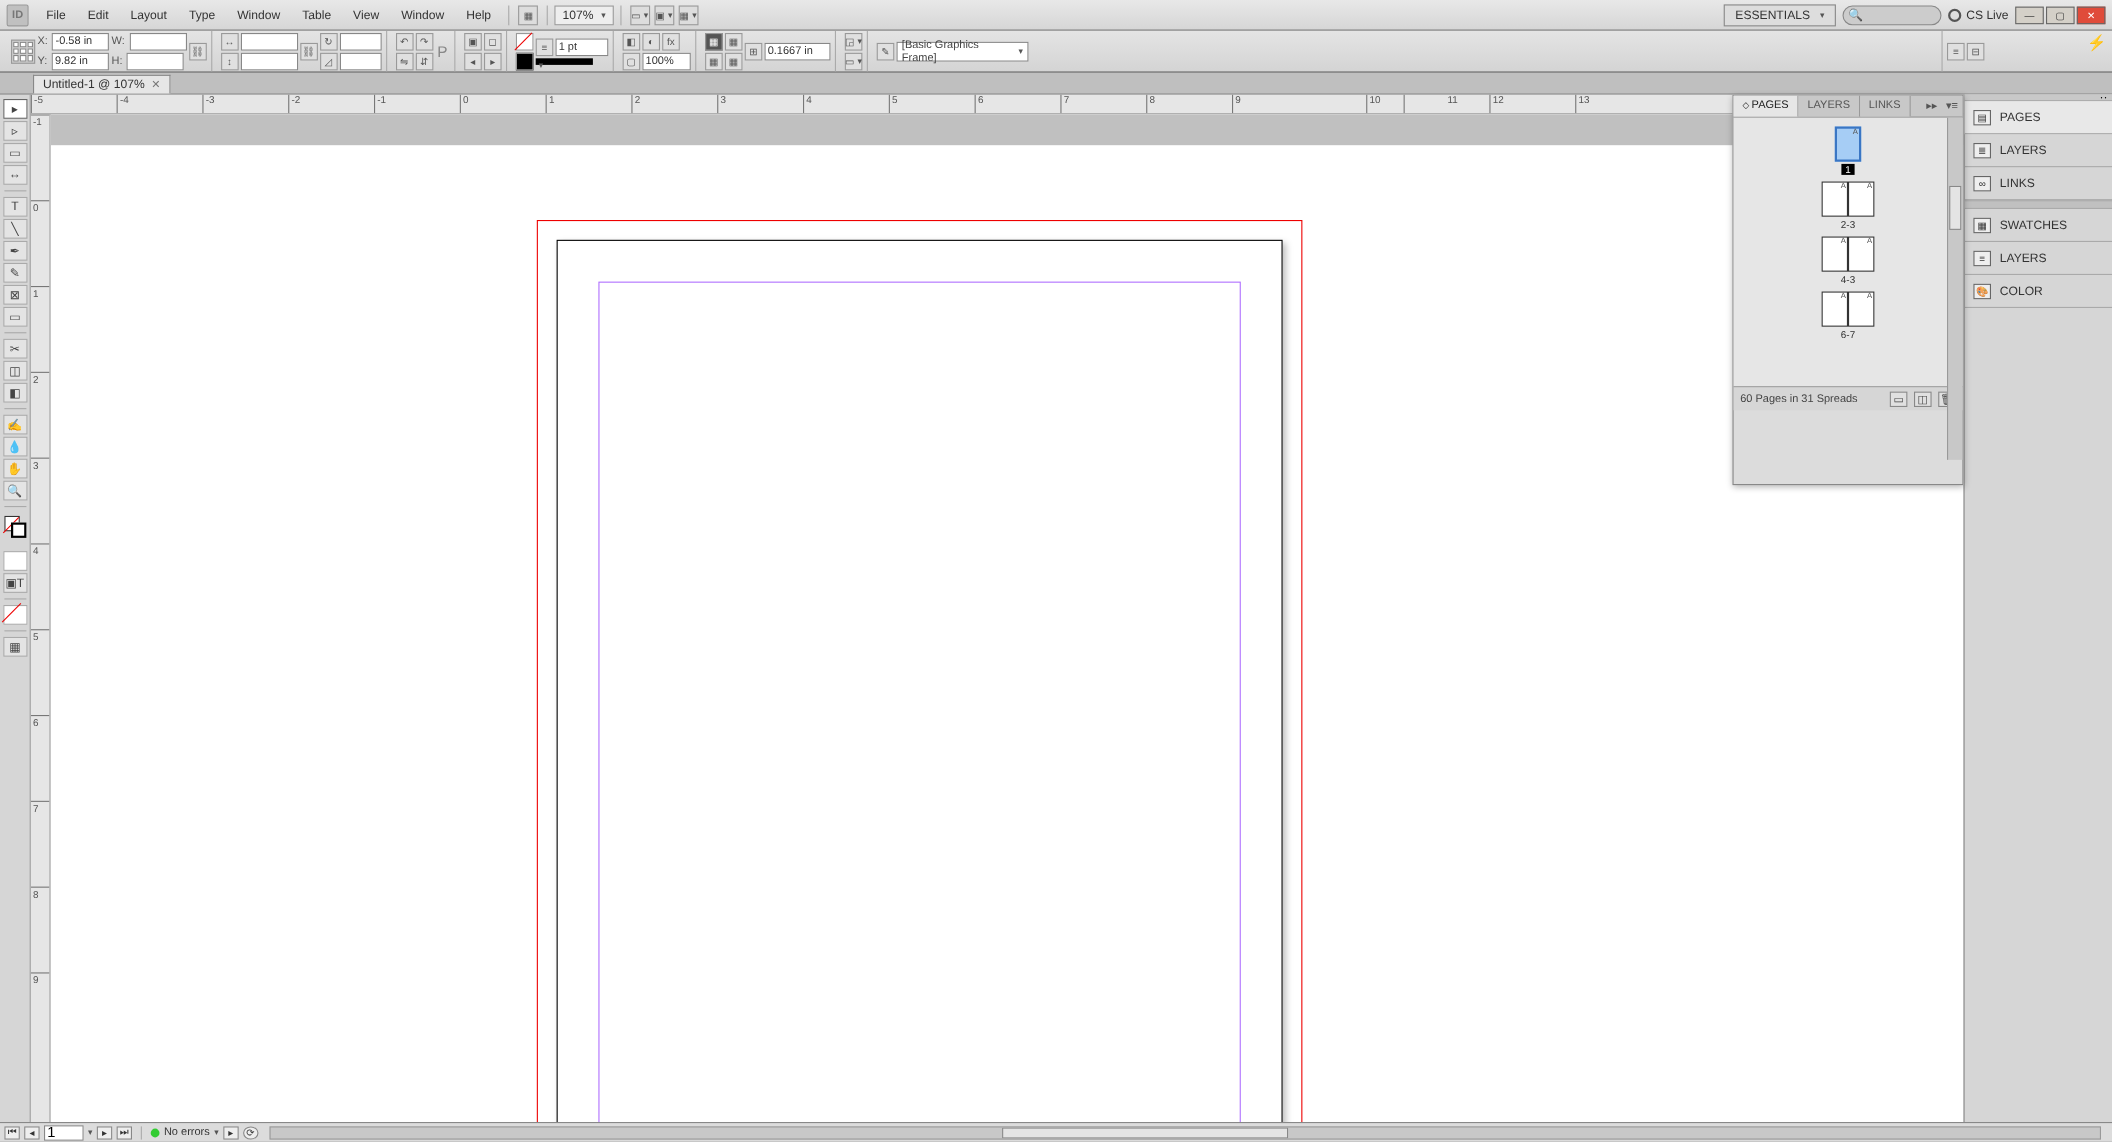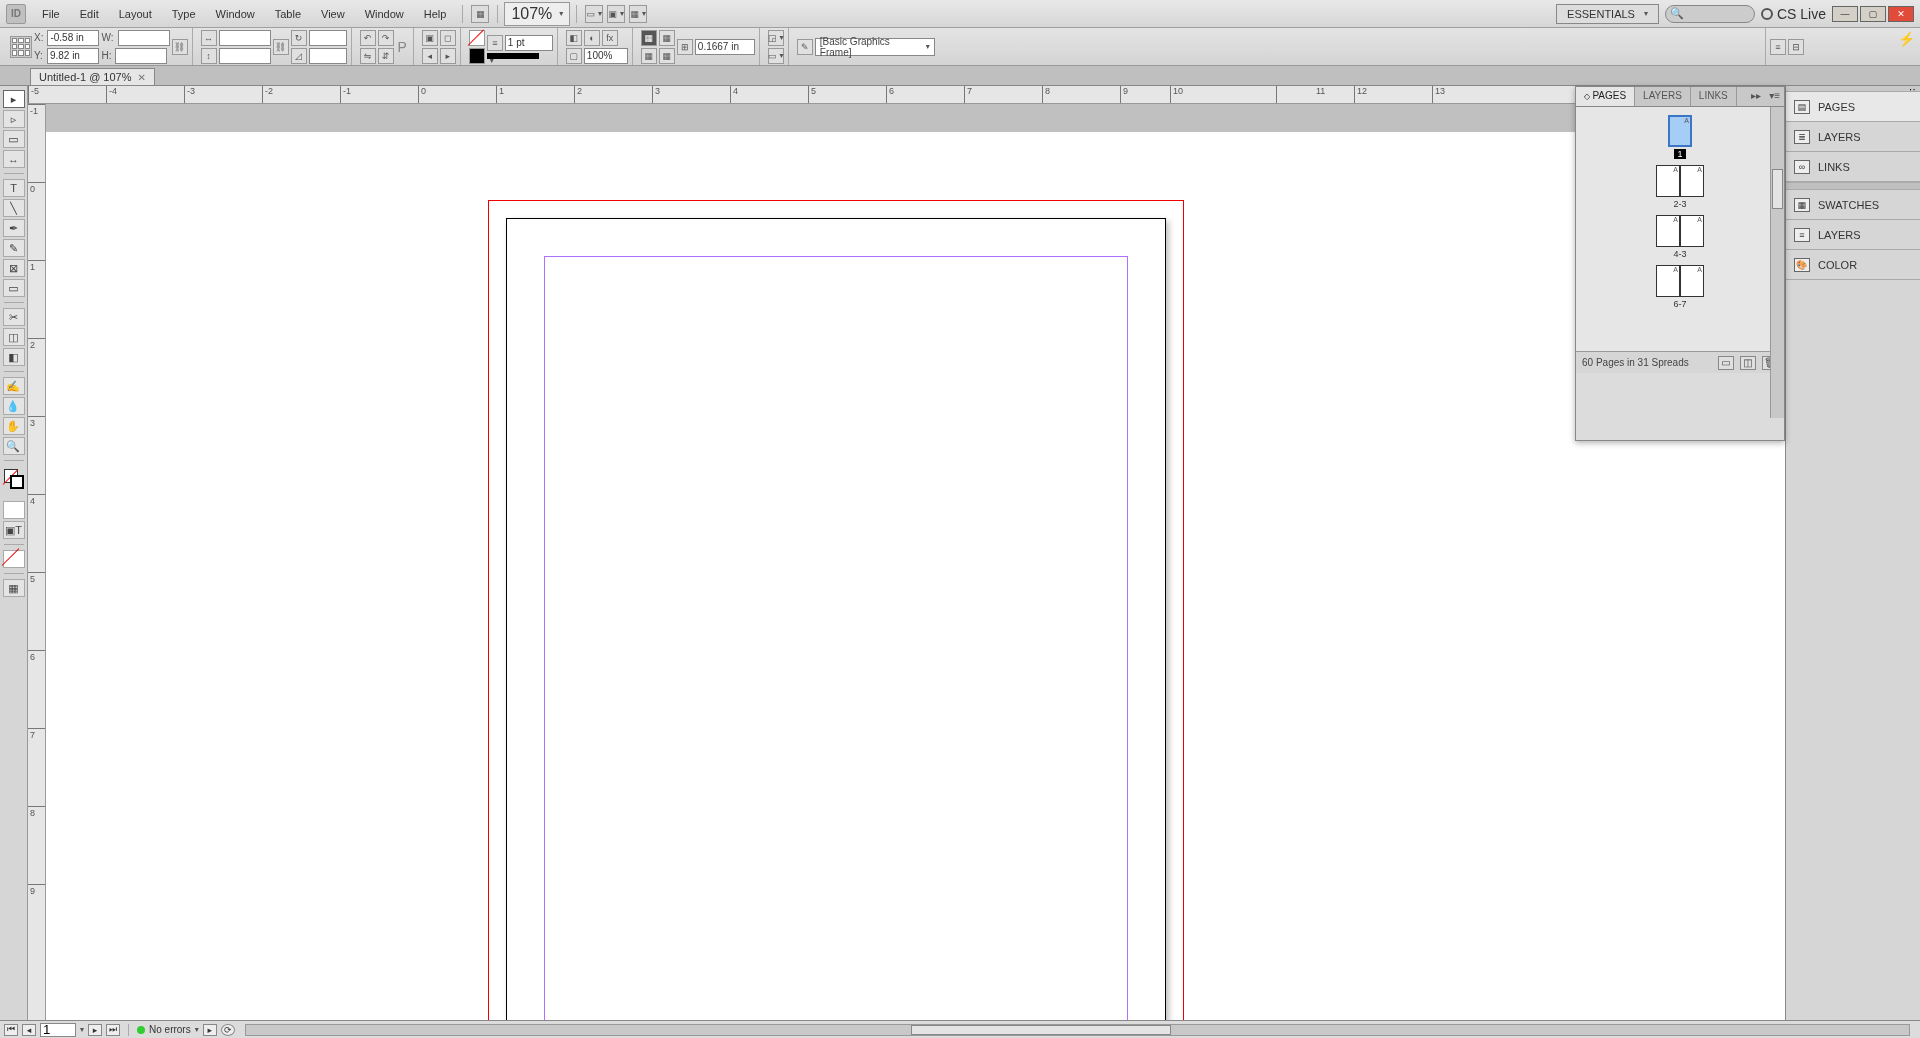--- a/index.html
+++ b/index.html
@@ -4,25 +4,25 @@
 <style>
 * { margin: 0; padding: 0; box-sizing: border-box; font-family: "Segoe UI", Tahoma, sans-serif; user-select: none; }
 body { width: 1920px; height: 1038px; background: #535353; overflow: hidden; font-size: 11px; }
 
 
 .menubar { height: 28px; background: linear-gradient(#e8e8e8,#d6d6d6); border-bottom: 1px solid #a0a0a0; display: flex; align-items: center; padding: 0 6px; }
 .app-logo { width: 20px; height: 20px; background: #c0c0c0; border: 1px solid #999; border-radius: 2px; display:flex;align-items:center;justify-content:center; font-weight:bold; color:#777; font-size:10px; margin-right:6px;}
 .menubar .mitem { padding: 4px 10px; cursor: default; color:#333; }
 .mb-divider { width:1px; height:18px; background:#aaa; margin:0 6px; }
 .mb-iconbtn { width:18px; height:18px; border:1px solid #999; background:#ddd; margin:0 2px; display:flex;align-items:center;justify-content:center; color:#555; font-size:9px;}
-.zoom { padding:2px 6px; border:1px solid #999; background:#eee; font-size:16px; display:flex; align-items:center; gap:4px; color:#333;}
+.zoom { padding:2px 6px; border:1px solid #999; background:#eee; font-size:11px; display:flex; align-items:center; gap:4px; color:#333;}
 .mb-right { margin-left:auto; display:flex; align-items:center; gap:6px; }
 .workspace-btn { padding:3px 10px; border:1px solid #888; background:#ddd; font-size:11px; display:flex;align-items:center; gap:6px; color:#333;}
 .search-box { width:90px; height:18px; background:#ccc; border:1px solid #888; display:flex; align-items:center; padding-left:4px; color:#777; border-radius:9px;}
-.cslive { display:flex; align-items:center; gap:4px; color:#333; font-size:14px;}
+.cslive { display:flex; align-items:center; gap:4px; color:#333; font-size:11px;}
 .cslive .ring{width:12px;height:12px;border:2px solid #555;border-radius:50%;}
 .win-btns { display:flex; gap:2px;}
 .win-btn { width:26px; height:16px; border:1px solid #666; display:flex;align-items:center;justify-content:center; font-size:9px; color:#333;}
 .win-min{background:#d4d0c8;} .win-max{background:#d4d0c8;} .win-close{background:#e04b3a;color:#fff;}
 
 
 .controlbar { height:38px; background:linear-gradient(#e4e4e4,#d4d4d4); border-bottom:1px solid #999; display:flex; align-items:center; padding:0 6px; gap:4px; position:relative; }
 .cb-group { display:flex; align-items:center; gap:2px; padding:0 4px; border-right:1px solid #aaa; height:100%;}
 .cb-group:last-child{border-right:none;}
 .cb-label {font-size:10px; color:#555; margin-right:2px;}
@@ -352,21 +352,21 @@
       <div class="tick" style="left: 390px;">0</div>
       <div class="tick" style="left: 468px;">1</div>
       <div class="tick" style="left: 546px;">2</div>
       <div class="tick" style="left: 624px;">3</div>
       <div class="tick" style="left: 702px;">4</div>
       <div class="tick" style="left: 780px;">5</div>
       <div class="tick" style="left: 858px;">6</div>
       <div class="tick" style="left: 936px;">7</div>
       <div class="tick" style="left: 1014px;">8</div>
       <div class="tick" style="left: 1092px;">9</div>
-      <div class="tick" style="left: 1142px;">10</div>
+      <div class="tick" style="left: 1214px;">10</div>
       <div class="tick" style="left: 1248px; padding-left: 39px;">11</div>
       <div class="tick" style="left: 1326px;">12</div>
       <div class="tick" style="left: 1404px;">13</div>
     </div>
   <div class="ruler-v" id="rulerV">
       <div class="tick" style="top: 0px;">-1</div>
       <div class="tick" style="top: 78px;">0</div>
       <div class="tick" style="top: 156px;">1</div>
       <div class="tick" style="top: 234px;">2</div>
       <div class="tick" style="top: 312px;">3</div>

